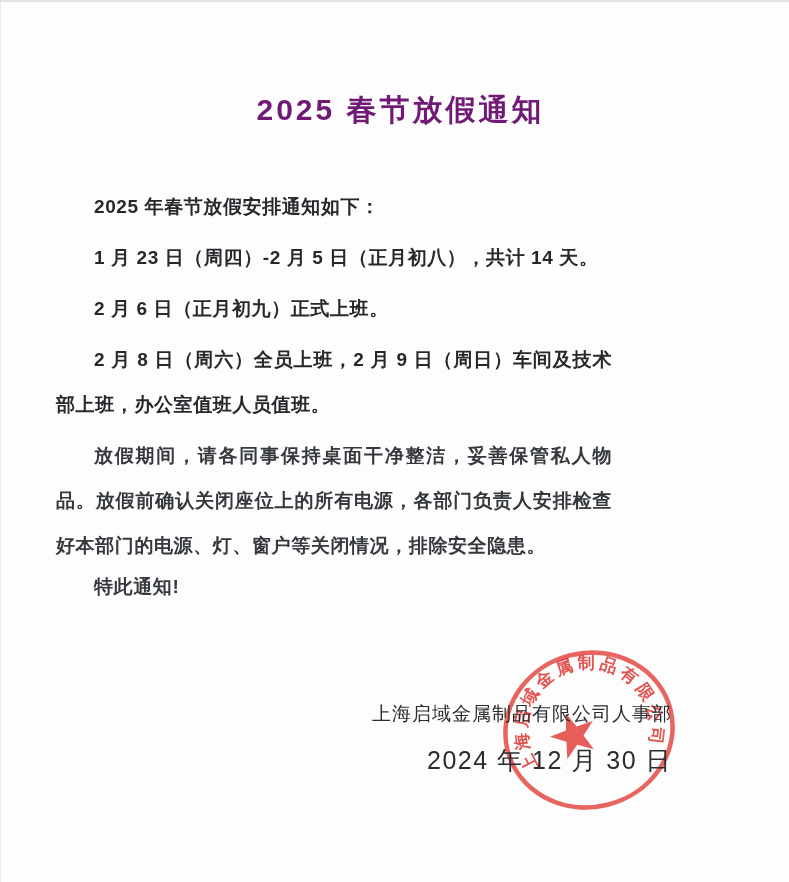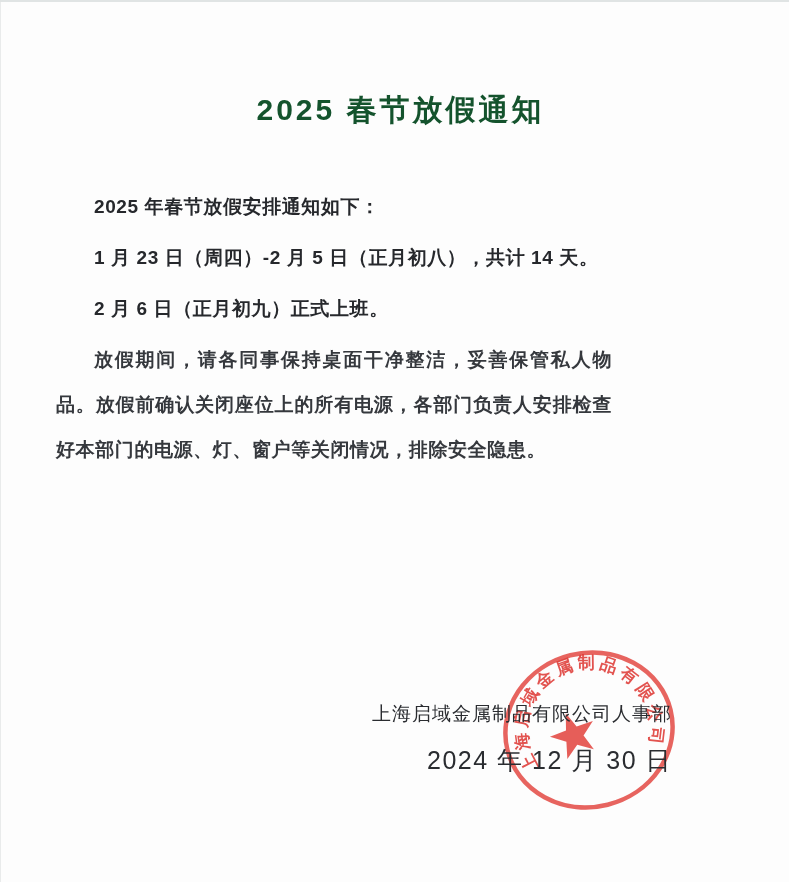--- a/index.html
+++ b/index.html
@@ -17,21 +17,21 @@
   .scan-edge-left{
     position:absolute;top:0;left:0;bottom:0;width:1px;
     background:#dfe3e3;opacity:.7;
   }
   .doc-title{
     margin:94px 0 0 0;
     text-align:center;
     font-size:30px;line-height:32px;
     font-weight:bold;
     letter-spacing:3px;
-    color:#14532d;
+    color:#701a75;
     padding-left:12px;
   }
   .doc-body{
     position:relative;
     margin-left:56px;
     width:556px;
     color:#26282c;
   }
   .doc-body p{
     margin:6px 0 0 0;
@@ -80,21 +80,23 @@
 <div class="page">
   <div class="scan-edge-top"></div>
   <div class="scan-edge-left"></div>
 
   <h1 class="doc-title">2025 春节放假通知</h1>
 
   <div class="doc-body">
     <p class="b first">2025 年春节放假安排通知如下：</p>
     <p class="b">1 月 23 日（周四）-2 月 5 日（正月初八），共计 14 天。</p>
     <p class="b">2 月 6 日（正月初九）正式上班。</p>
+    <p class="b">2 月 8 日（周六）全员上班，2 月 9 日（周日）车间及技术部上班，办公室值班人员值班。</p>
     <p class="r">放假期间，请各同事保持桌面干净整洁，妥善保管私人物品。放假前确认关闭座位上的所有电源，各部门负责人安排检查好本部门的电源、灯、窗户等关闭情况，排除安全隐患。</p>
+    <p class="r last">特此通知!</p>
   </div>
 
   <div class="signature">上海启域金属制品有限公司人事部</div>
   <div class="date">2024 年 12 月 30 日</div>
 
   <svg class="stamp" viewBox="0 0 200 205" xmlns="http://www.w3.org/2000/svg">
     <g transform="translate(100,102) rotate(-14)">
       <ellipse cx="0" cy="0" rx="84" ry="77" fill="none" stroke="#e2423c" stroke-width="4.5" opacity="0.82"></ellipse>
       <path id="stamp-arc" d="M -56.2 26.2 A 62 62 0 1 1 56.2 26.2" fill="none"></path>
       <text class="stamp-text" fill="#df3c38" opacity="0.88">

